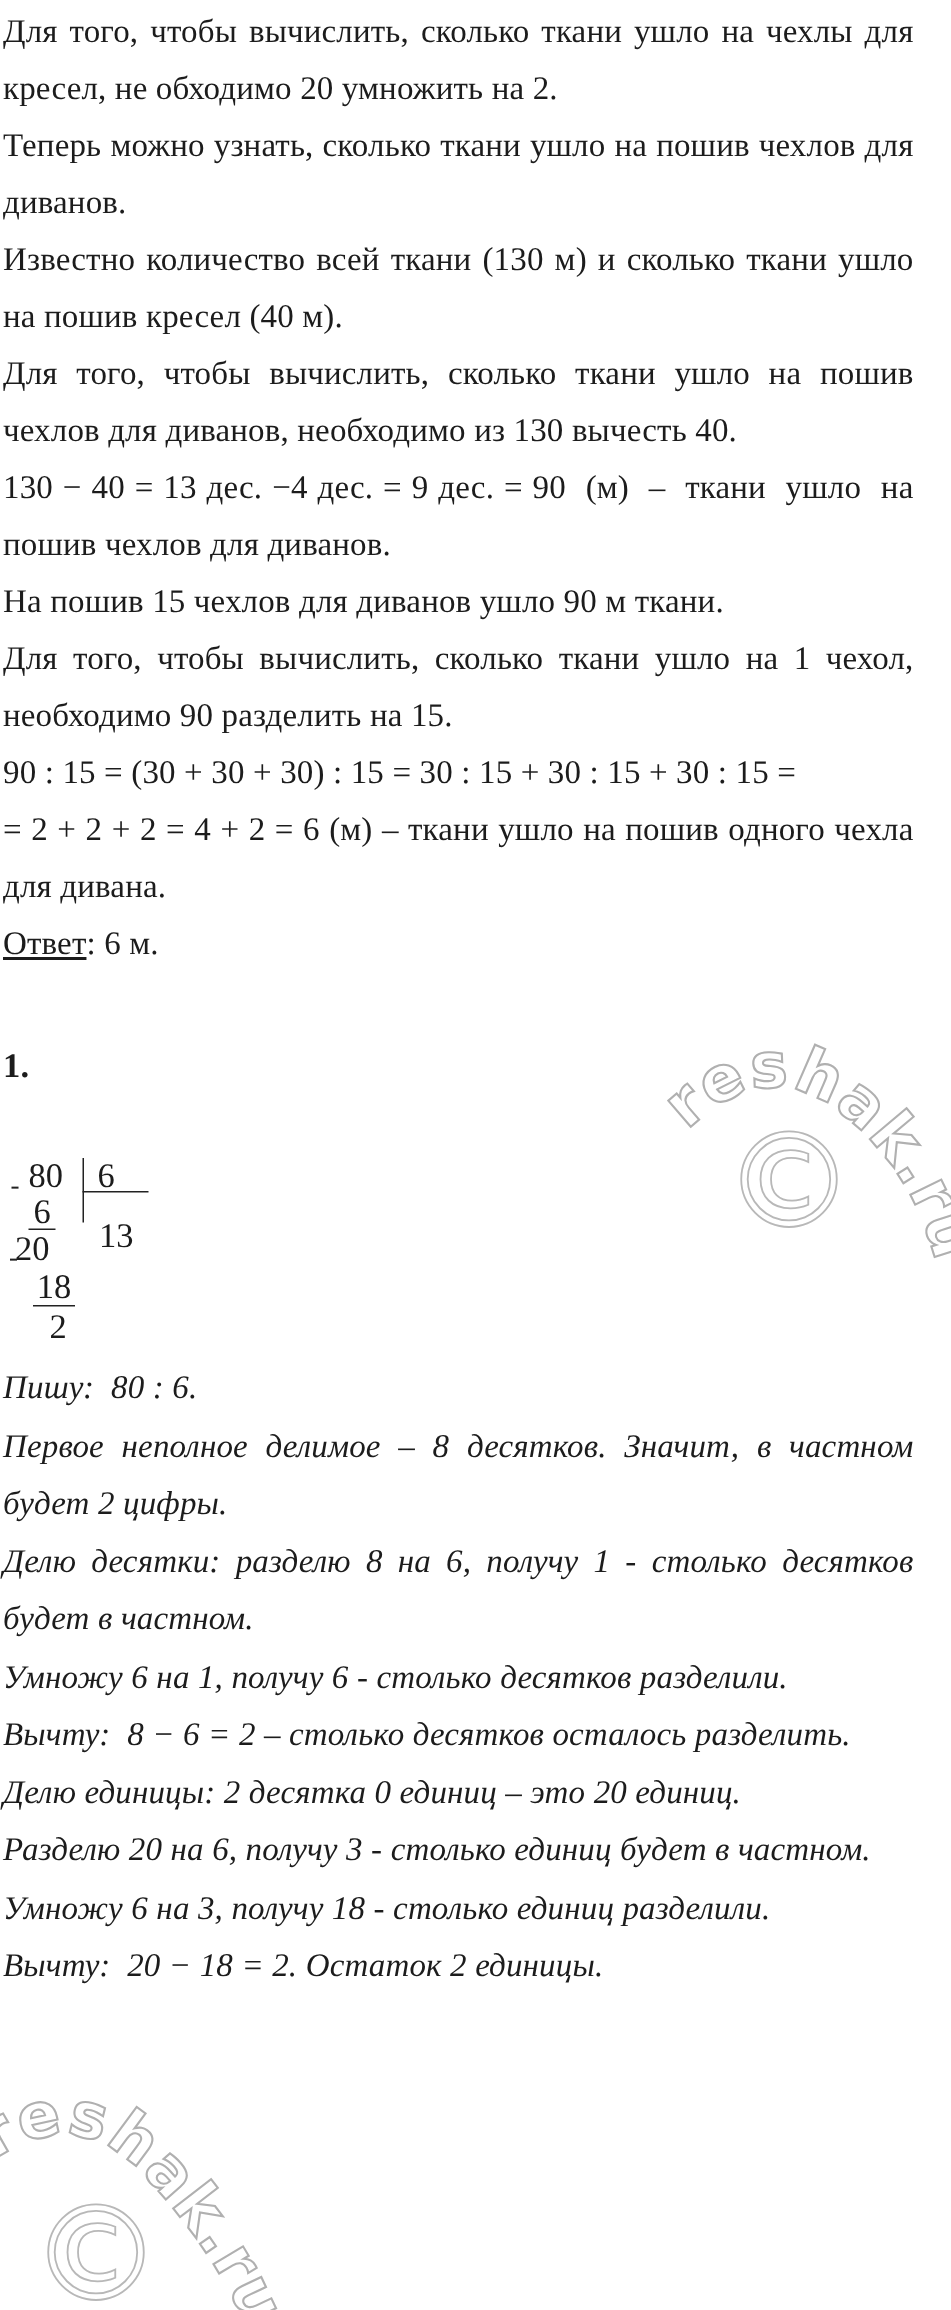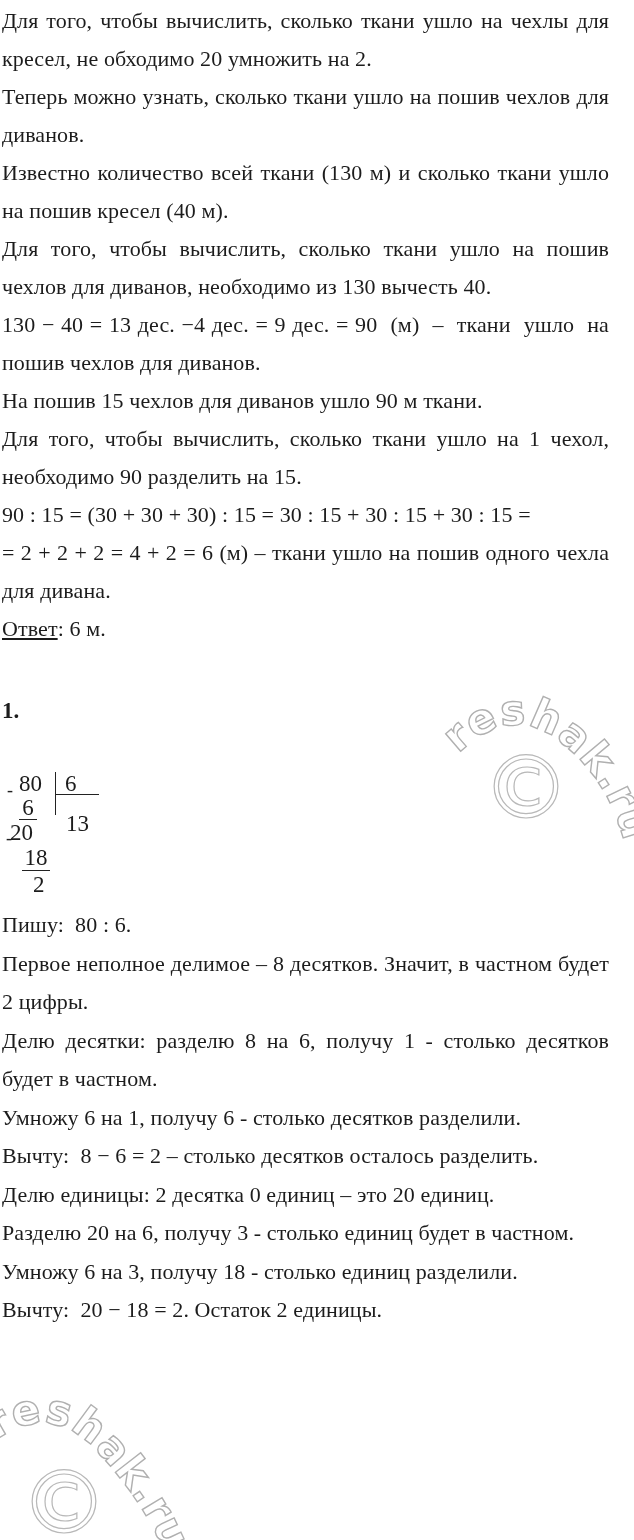--- a/index.html
+++ b/index.html
@@ -50,21 +50,21 @@
             border-bottom: 1.5px solid #222; padding-bottom: 0px; }
   .d-bringdown { left: 8px; top: 50px; }
   .d-sub2 { left: 20px; top: 75px; width: 28px; text-align: center;
             border-bottom: 1.5px solid #222; padding-bottom: 1px; }
   .d-remainder { left: 31px; top: 102px; }
   .vline { left: 53px; top: 0px; height: 43px; width: 0;
            border-left: 1.5px solid #222; }
   .hline { left: 53px; top: 22px; width: 44px; height: 0;
            border-top: 1.5px solid #222; }
 
-  .steps p.para { line-height: 38.5px; }
+  .steps p.para { line-height: 38.5px; font-style: italic; }
 
   
   svg.watermark {
     position: absolute;
     pointer-events: none;
     z-index: 3;
     overflow: visible;
   }
   .wm-text {
     fill: none;

